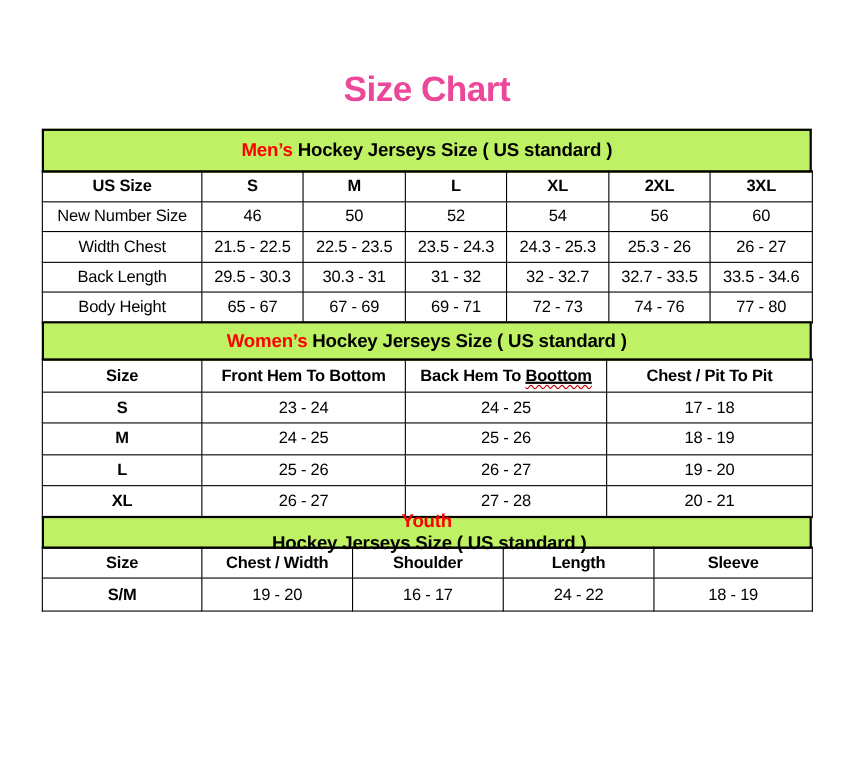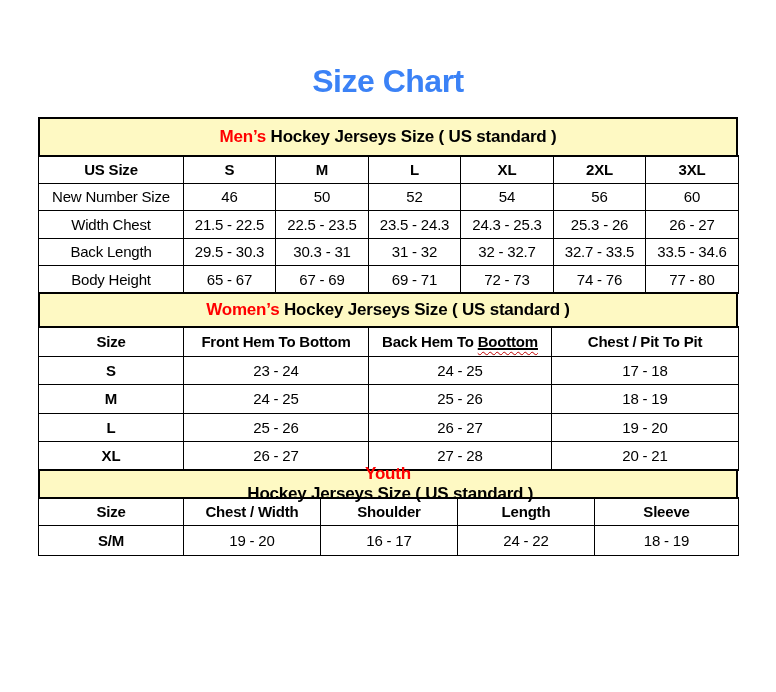--- a/index.html
+++ b/index.html
@@ -7,29 +7,29 @@
     width: 776px; height: 692px; background: #ffffff;
     font-family: "Liberation Sans", "DejaVu Sans", sans-serif;
     color: #000;
   }
   .canvas { position: relative; width: 776px; height: 692px; overflow: hidden; }
 
   .page-title {
     margin: 0; padding-top: 63px;
     text-align: center;
     font-size: 32px; font-weight: 700;
-    color: #3b82f6;
+    color: #ec4899;
     letter-spacing: -0.5px;
   }
 
   .tables { width: 700px; margin: 17px 0 0 38px; }
 
   .band {
     box-sizing: border-box; width: 700px;
-    border: 2px solid #000; background: #fef9c3;
+    border: 2px solid #000; background: #bef264;
     display: flex; align-items: center; justify-content: center;
     font-weight: 700; font-size: 17px;
     margin-top: -2px;
     letter-spacing: -0.2px;
   }
   .band-mens  { height: 40px; margin-top: 0; }
   .band-womens{ height: 36px; }
   .band-youth { height: 30px; flex-direction: column; }
   .band .accent { color: #FF0000; white-space: pre; }
   .band .rest   { color: #000000; white-space: pre; }

